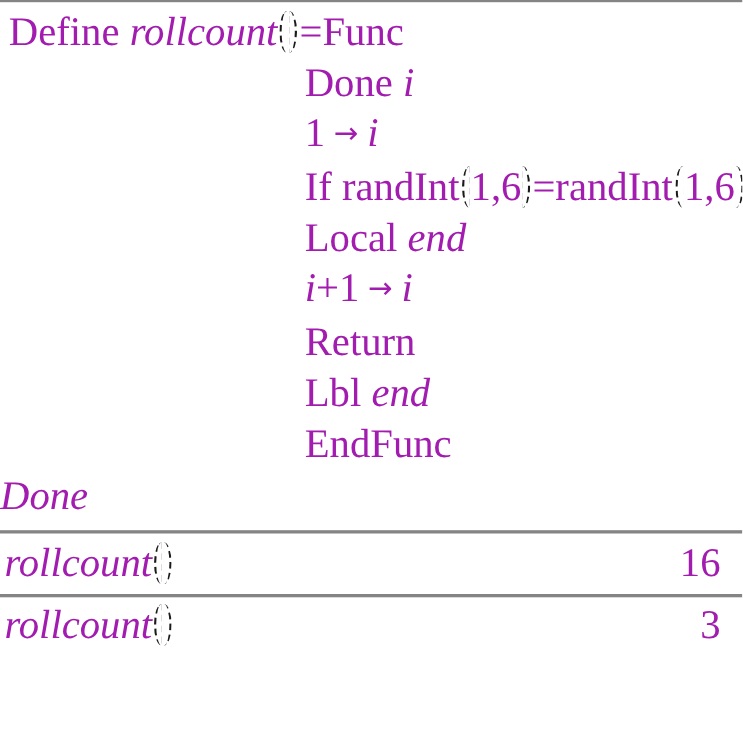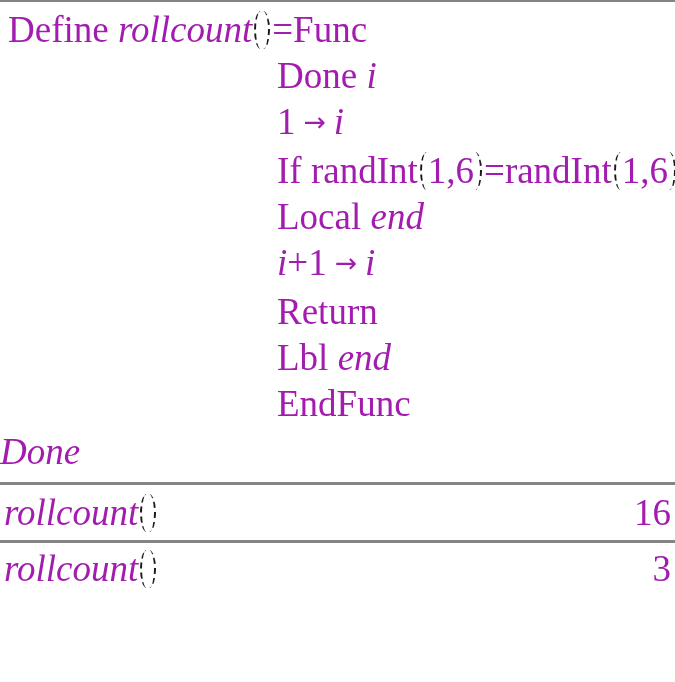--- a/index.html
+++ b/index.html
@@ -59,21 +59,21 @@
   .divider { height: 3px; background: #848484; }
   .hrow {
     display: flex;
     justify-content: space-between;
     align-items: center;
     font-size: 37px;
   }
   .hrow.h1 { height: 55px; }
   .hrow.h2 { height: 50px; }
   .hrow .expr { padding-left: 4px; white-space: pre; }
-  .hrow .val { padding-right: 4px; }
+  .hrow .val { padding-right: 20px; }
 </style>
 </head>
 <body>
 
 <div class="screen">
 
   <div class="program">
     <div class="code-line"><span>Define </span><span class="it">rollcount</span><span class="paren lp"></span><span class="paren rp"></span><span>=</span><span>Func</span></div>
     <div class="code-line indent"><span>Done </span><span class="it">i</span></div>
     <div class="code-line indent"><span>1</span><span class="ar">→</span><span class="it">i</span></div>

